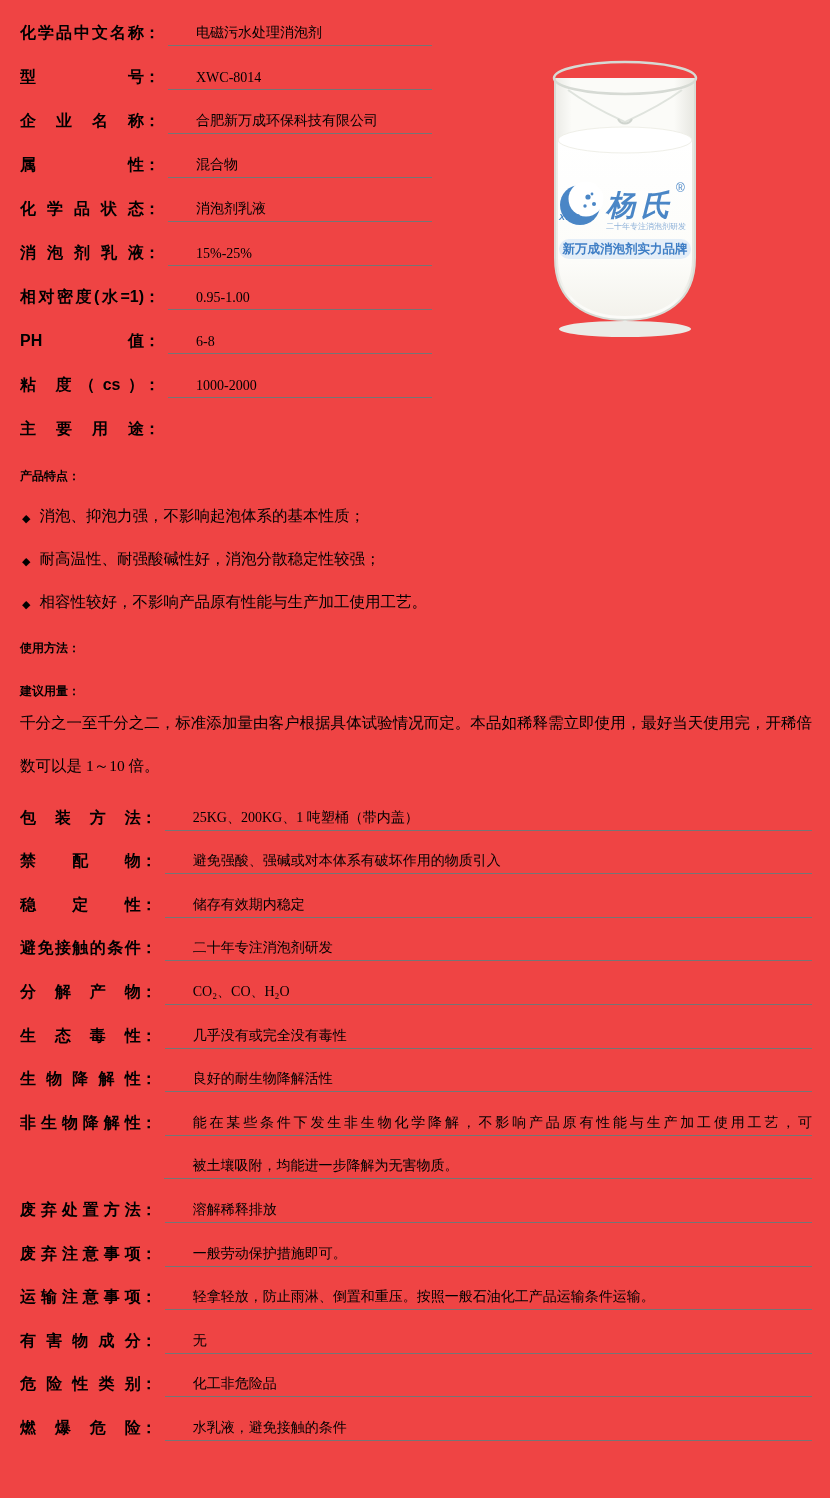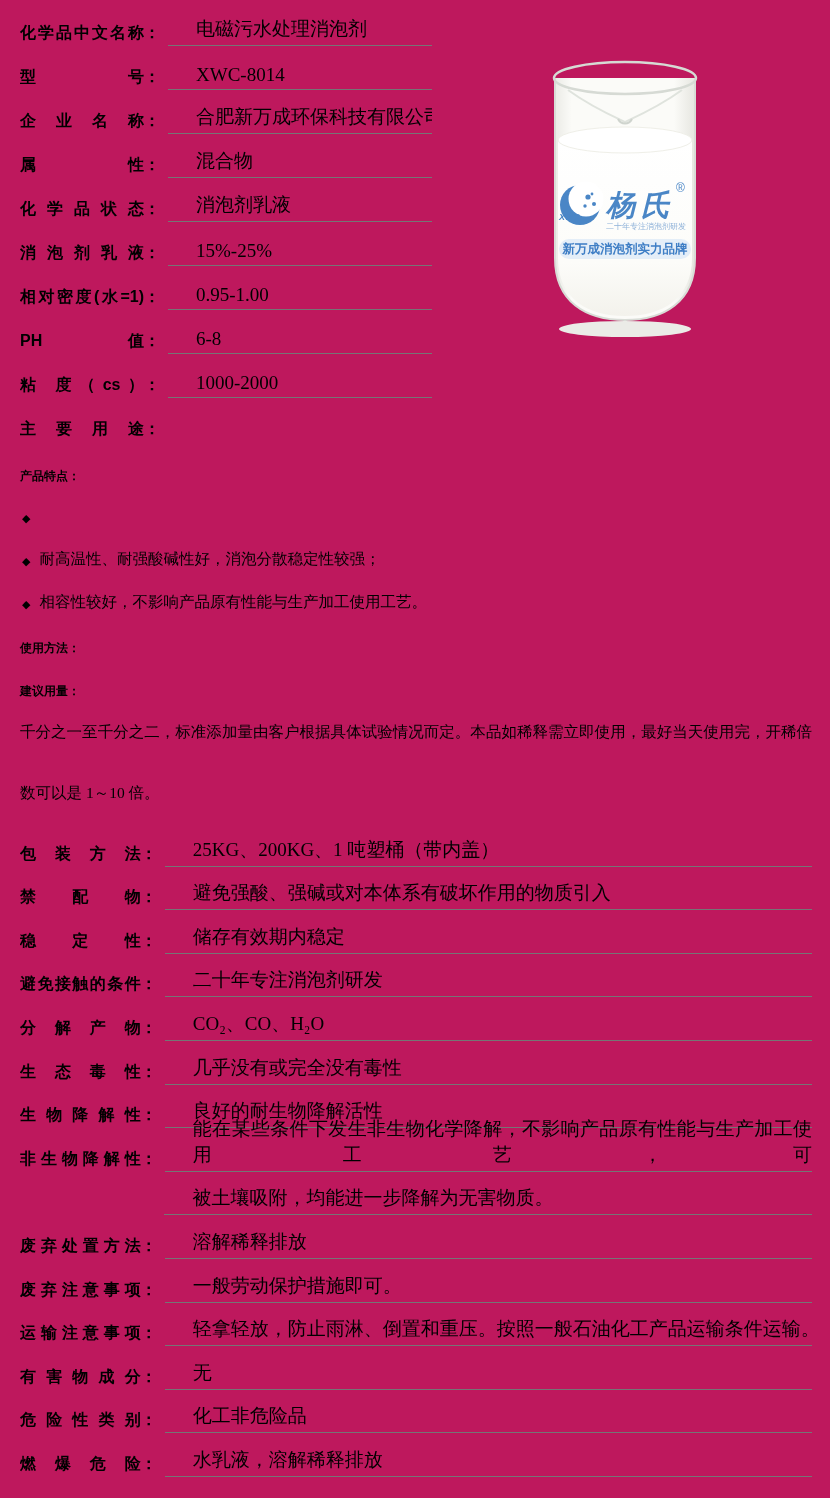--- a/index.html
+++ b/index.html
@@ -1,39 +1,39 @@
 <!DOCTYPE html>
 <html><head>
 <meta charset="utf-8">
 <style>
   html,body { margin:0; padding:0; background:#ffffff; }
   body { width:830px; height:1498px; font-family:"Liberation Sans", sans-serif; color:#000; }
-  .page { position:relative; width:830px; height:1498px; background:#be185d; box-sizing:border-box;
+  .page { position:relative; width:830px; height:1498px; background:#ef4444; box-sizing:border-box;
           padding:2px 18px 0 20px; overflow:hidden; }
 
   
   .frow { display:flex; align-items:flex-end; height:44px; }
   .flabel { display:inline-block; width:124px; font-weight:bold; font-size:16px;
             text-align:justify; text-align-last:justify; padding-bottom:2px; white-space:nowrap; overflow:hidden; }
   .fcolon { display:inline-block; width:16px; font-weight:bold; font-size:16px; padding-bottom:2px; }
   .fvalue { display:inline-block; box-sizing:border-box; margin-left:8px; border-bottom:1px solid #757575;
-            padding:0 0 3px 28px; font-family:"Liberation Serif", serif; font-size:19px; white-space:nowrap; overflow:hidden; }
+            padding:0 0 3px 28px; font-family:"Liberation Serif", serif; font-size:14px; white-space:nowrap; overflow:hidden; }
   .w1 { width:264px; }
   .w2 { width:352px; }
   .w3 { width:664px; }
   .fill { text-align:justify; text-align-last:justify; white-space:normal; }
   .cont-spacer { display:inline-block; width:140px; }
 
   
   .sec-heading { display:flex; align-items:flex-end; height:43px; font-weight:bold; font-size:12px; }
   .bullet-row, .body-row { display:flex; align-items:flex-end; height:43px;
             font-family:"Liberation Serif", serif; font-size:15.5px; }
   .bullet-glyph { font-size:11px; padding:0 9px 3px 2px; font-family:"Liberation Sans", sans-serif; }
   .bullet-text, .body-text { padding-bottom:1px; }
-  .para { width:792px; line-height:61px; font-family:"Liberation Serif", serif; font-size:15.5px;
+  .para { width:792px; line-height:43px; font-family:"Liberation Serif", serif; font-size:15.5px;
           text-align:justify; margin-top:1px; }
 
   .bfrow { height:43.6px; }
 
   
   .photo { position:absolute; left:528px; top:48px; width:195px; height:292px; }
 </style>
 </head>
 <body>
 
@@ -87,20 +87,21 @@
     </div>
     <div class="frow">
       <span class="flabel">主要用途</span>
         <span class="fcolon">：</span>
     </div>
   </div>
 
   <div class="sec-heading">产品特点：</div>
   <div class="bullet-row">
     <span class="bullet-glyph">◆</span>
+    <span class="bullet-text">消泡、抑泡力强，不影响起泡体系的基本性质；</span>
   </div>
   <div class="bullet-row">
     <span class="bullet-glyph">◆</span>
     <span class="bullet-text">耐高温性、耐强酸碱性好，消泡分散稳定性较强；</span>
   </div>
   <div class="bullet-row">
     <span class="bullet-glyph">◆</span>
     <span class="bullet-text">相容性较好，不影响产品原有性能与生产加工使用工艺。</span>
   </div>
 
@@ -175,21 +176,21 @@
       <span class="fvalue w3">无</span>
     </div>
     <div class="frow bfrow">
       <span class="flabel">危险性类别</span>
         <span class="fcolon">：</span>
       <span class="fvalue w3">化工非危险品</span>
     </div>
     <div class="frow bfrow">
       <span class="flabel">燃爆危险</span>
         <span class="fcolon">：</span>
-      <span class="fvalue w3">水乳液，溶解稀释排放</span>
+      <span class="fvalue w3">水乳液，避免接触的条件</span>
     </div>
   </div>
 
   <div class="photo">
     <svg width="195" height="292" viewBox="0 0 195 292" xmlns="http://www.w3.org/2000/svg">
       <defs>
         <linearGradient id="glassg" x1="0" y1="0" x2="1" y2="0">
           <stop offset="0" stop-color="#ebebe6"></stop>
           <stop offset="0.12" stop-color="#fbfbf8"></stop>
           <stop offset="0.85" stop-color="#fbfbf8"></stop>

